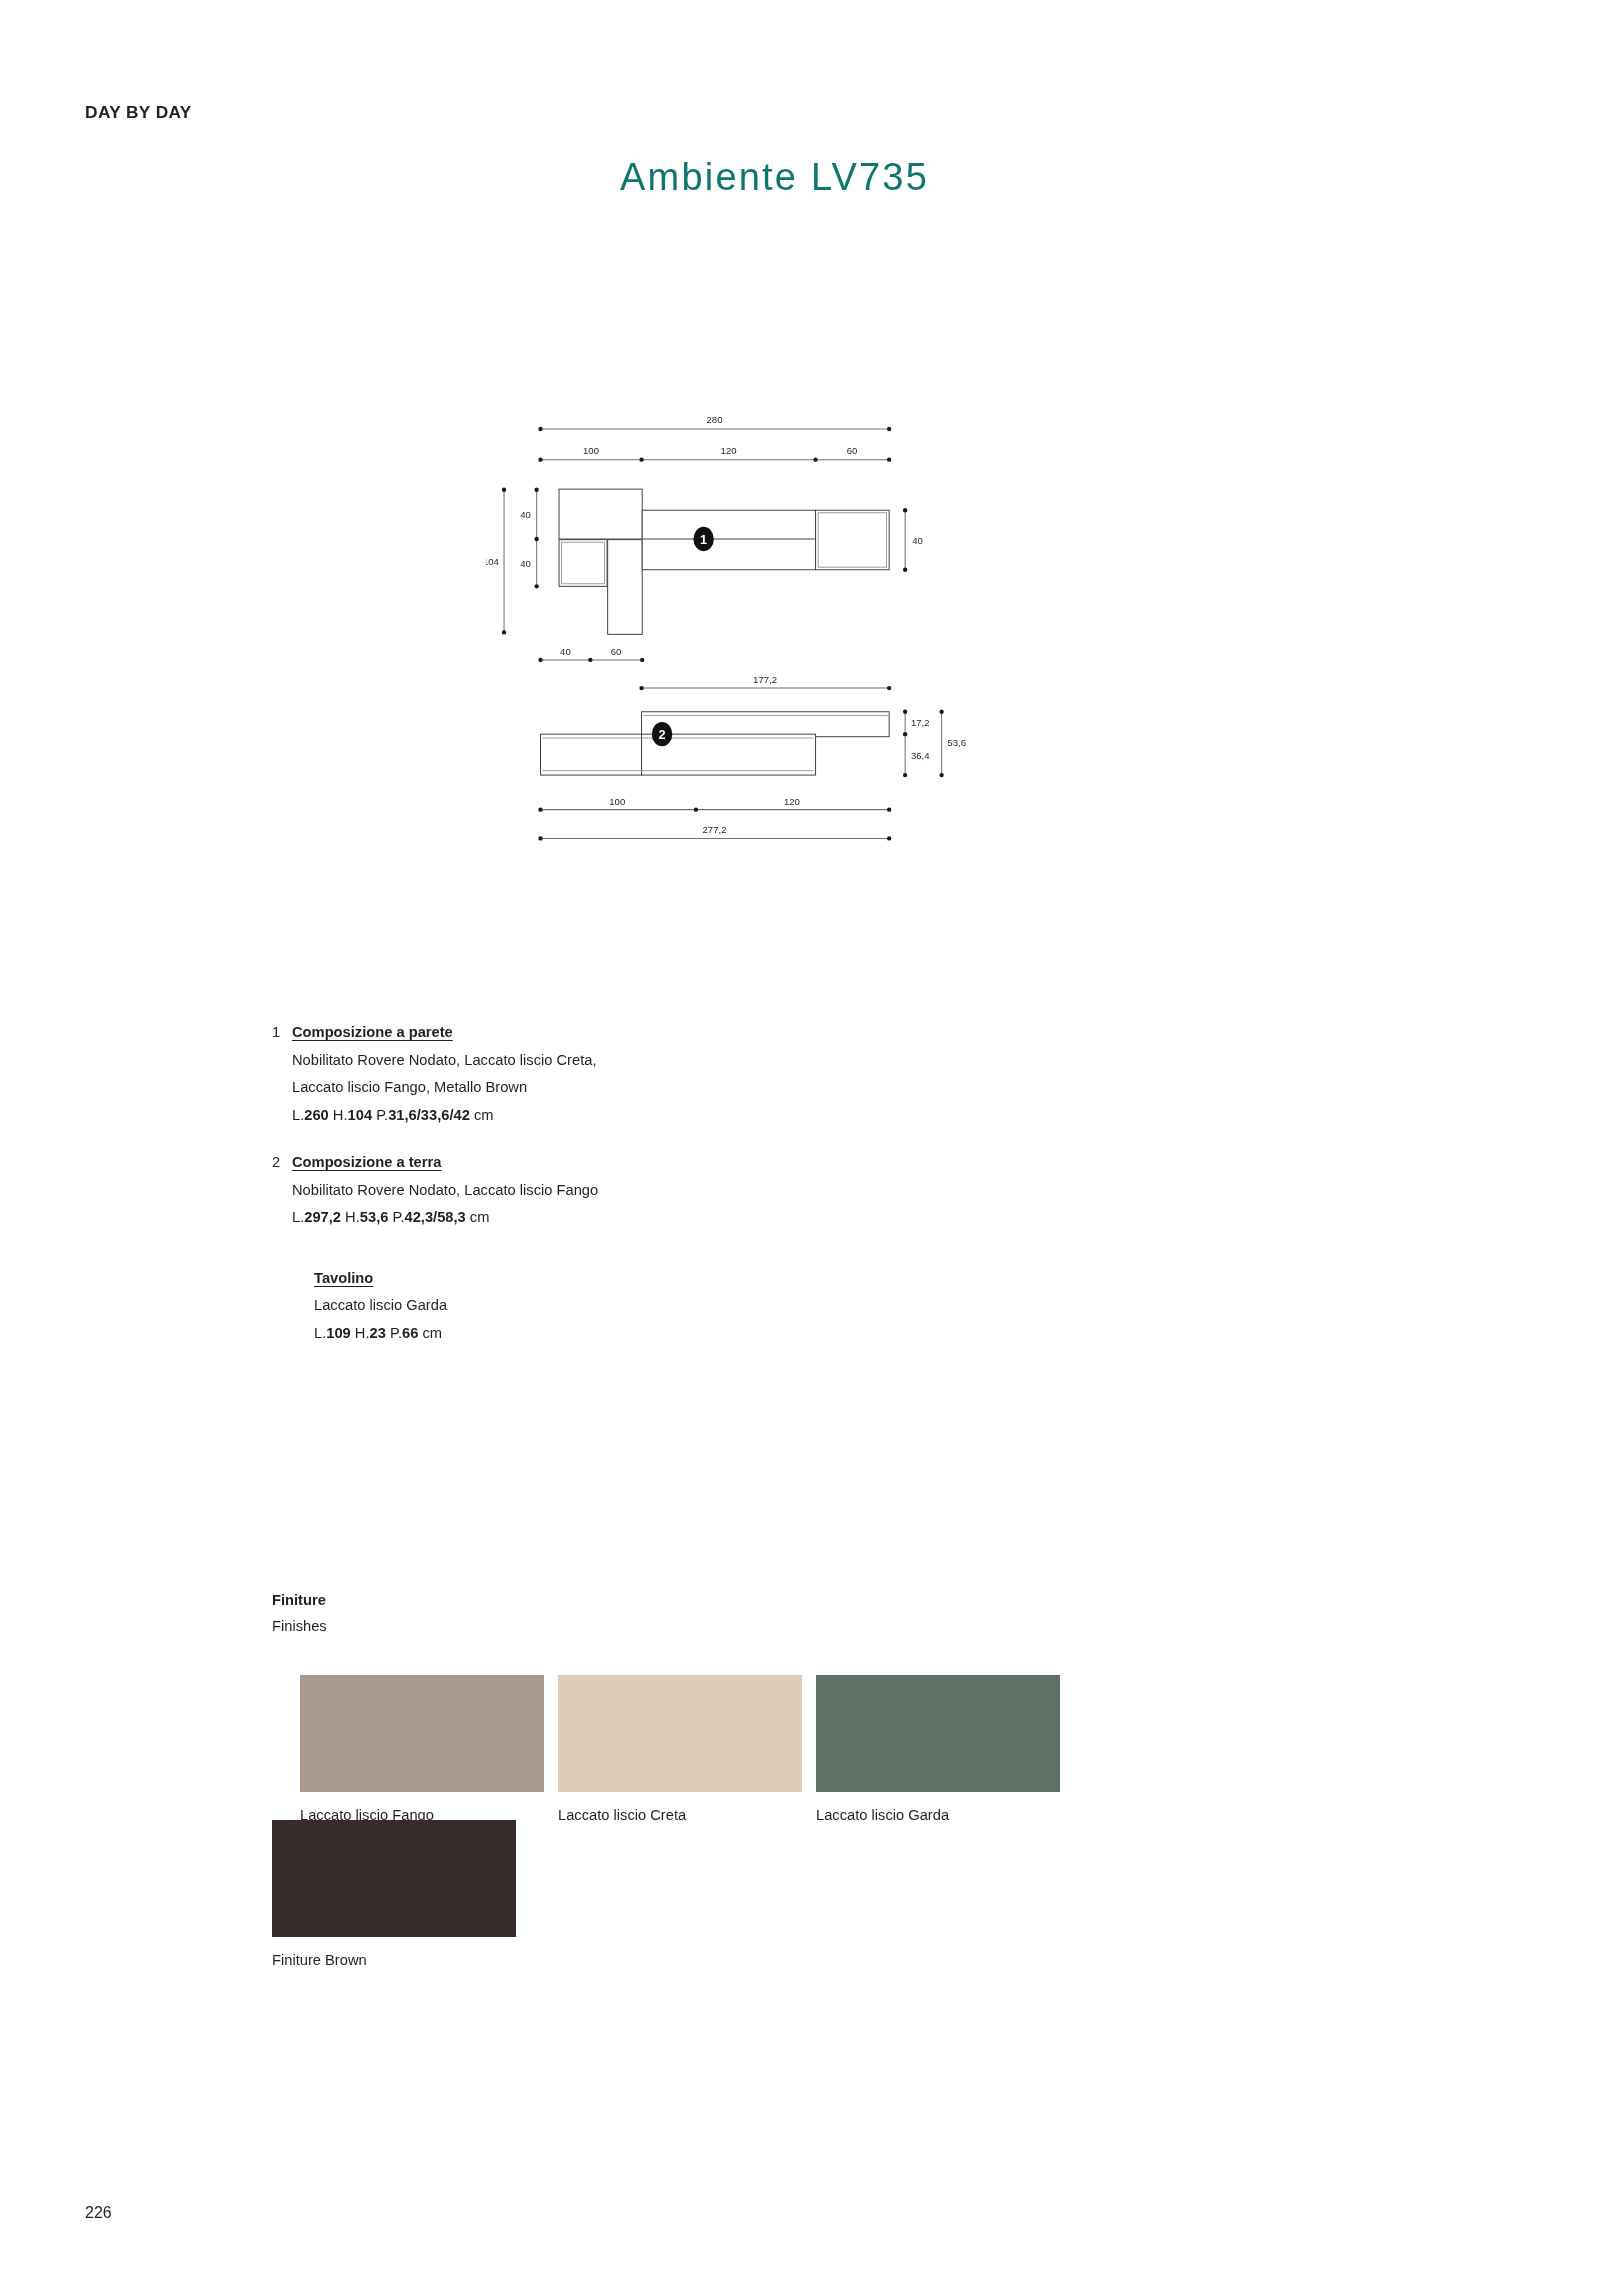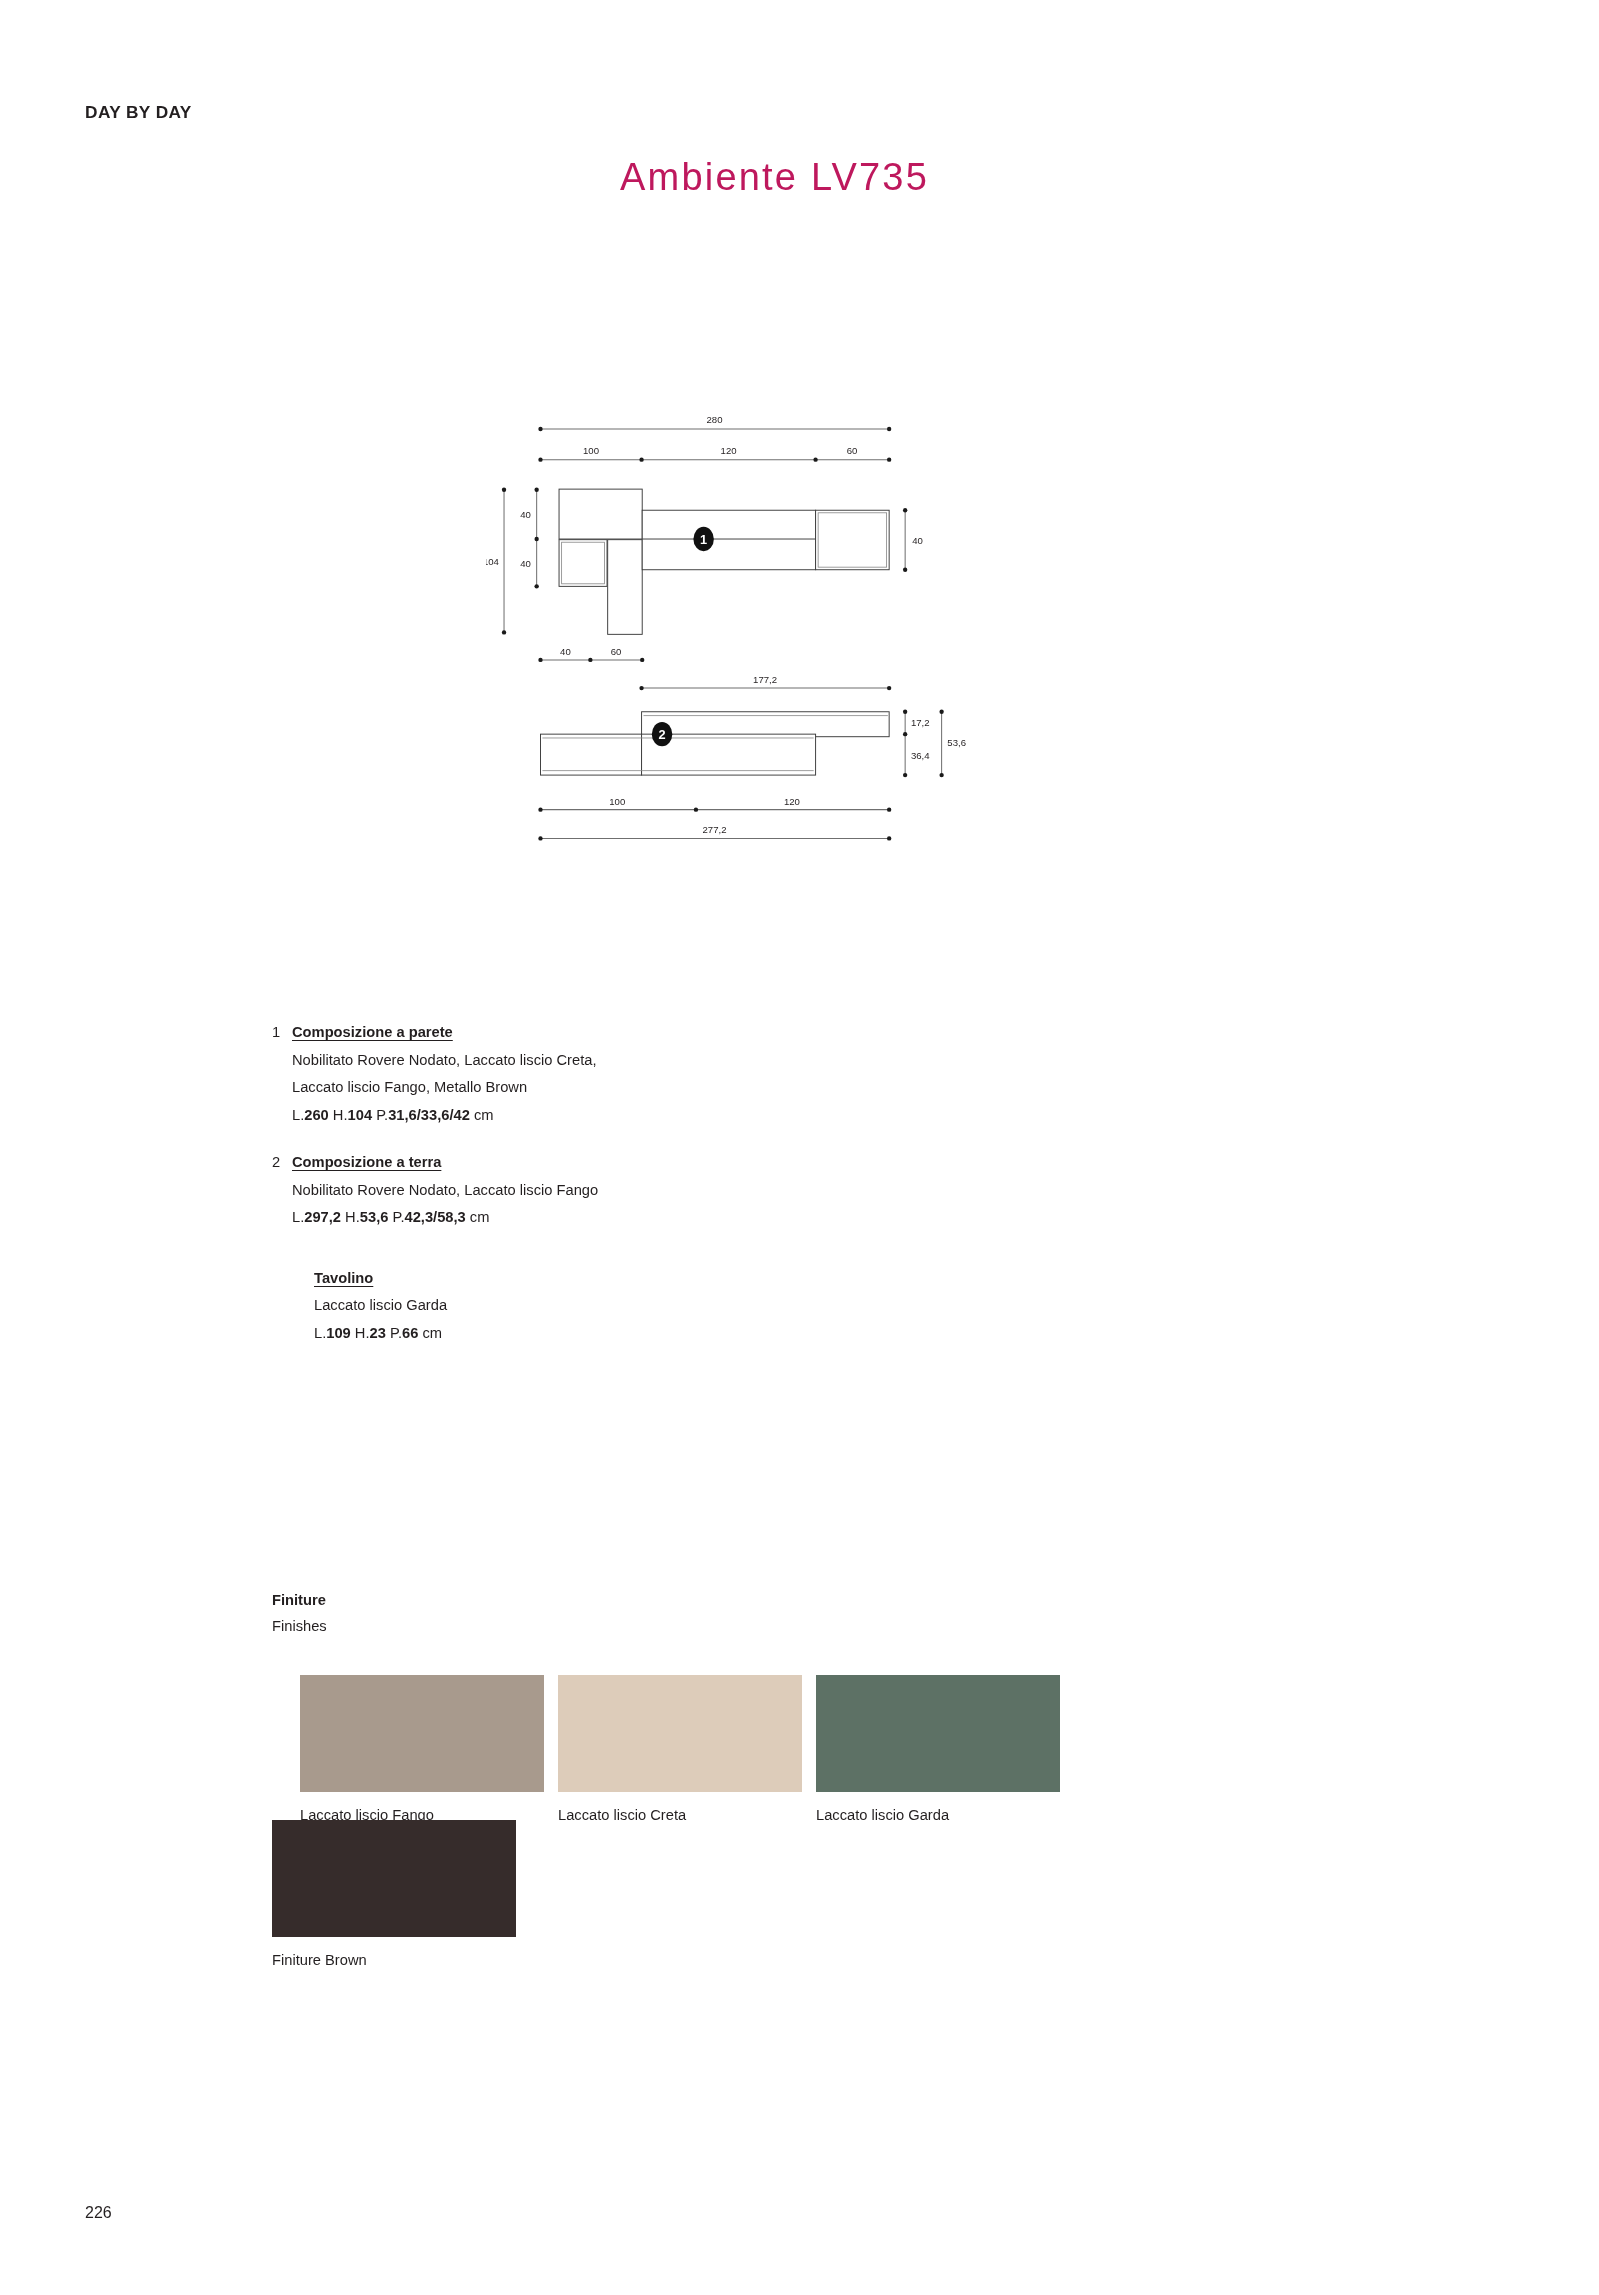--- a/index.html
+++ b/index.html
@@ -11,21 +11,21 @@
   .page { position:absolute; inset:0; }
 
   
   .brand {
     position:absolute; left:85px; top:102px;
     font-size:17.3px; font-weight:bold; letter-spacing:0.4px; color:#231f20;
   }
   .doc-title {
     position:absolute; left:0; right:0; top:156px;
     text-align:center; font-size:38px; font-weight:400;
-    letter-spacing:2.2px; color:#be185d;
+    letter-spacing:2.2px; color:#0f766e;
   }
   .title-shift { display:inline-block; margin-left:-51px; }
 
   
   .tech { position:absolute; left:486px; top:397px; width:576px; height:499px; }
   .tech svg { display:block; }
 
   
   .legend { position:absolute; left:272px; top:1019px; width:576px; }
   .item { position:relative; margin-bottom:20px; }

